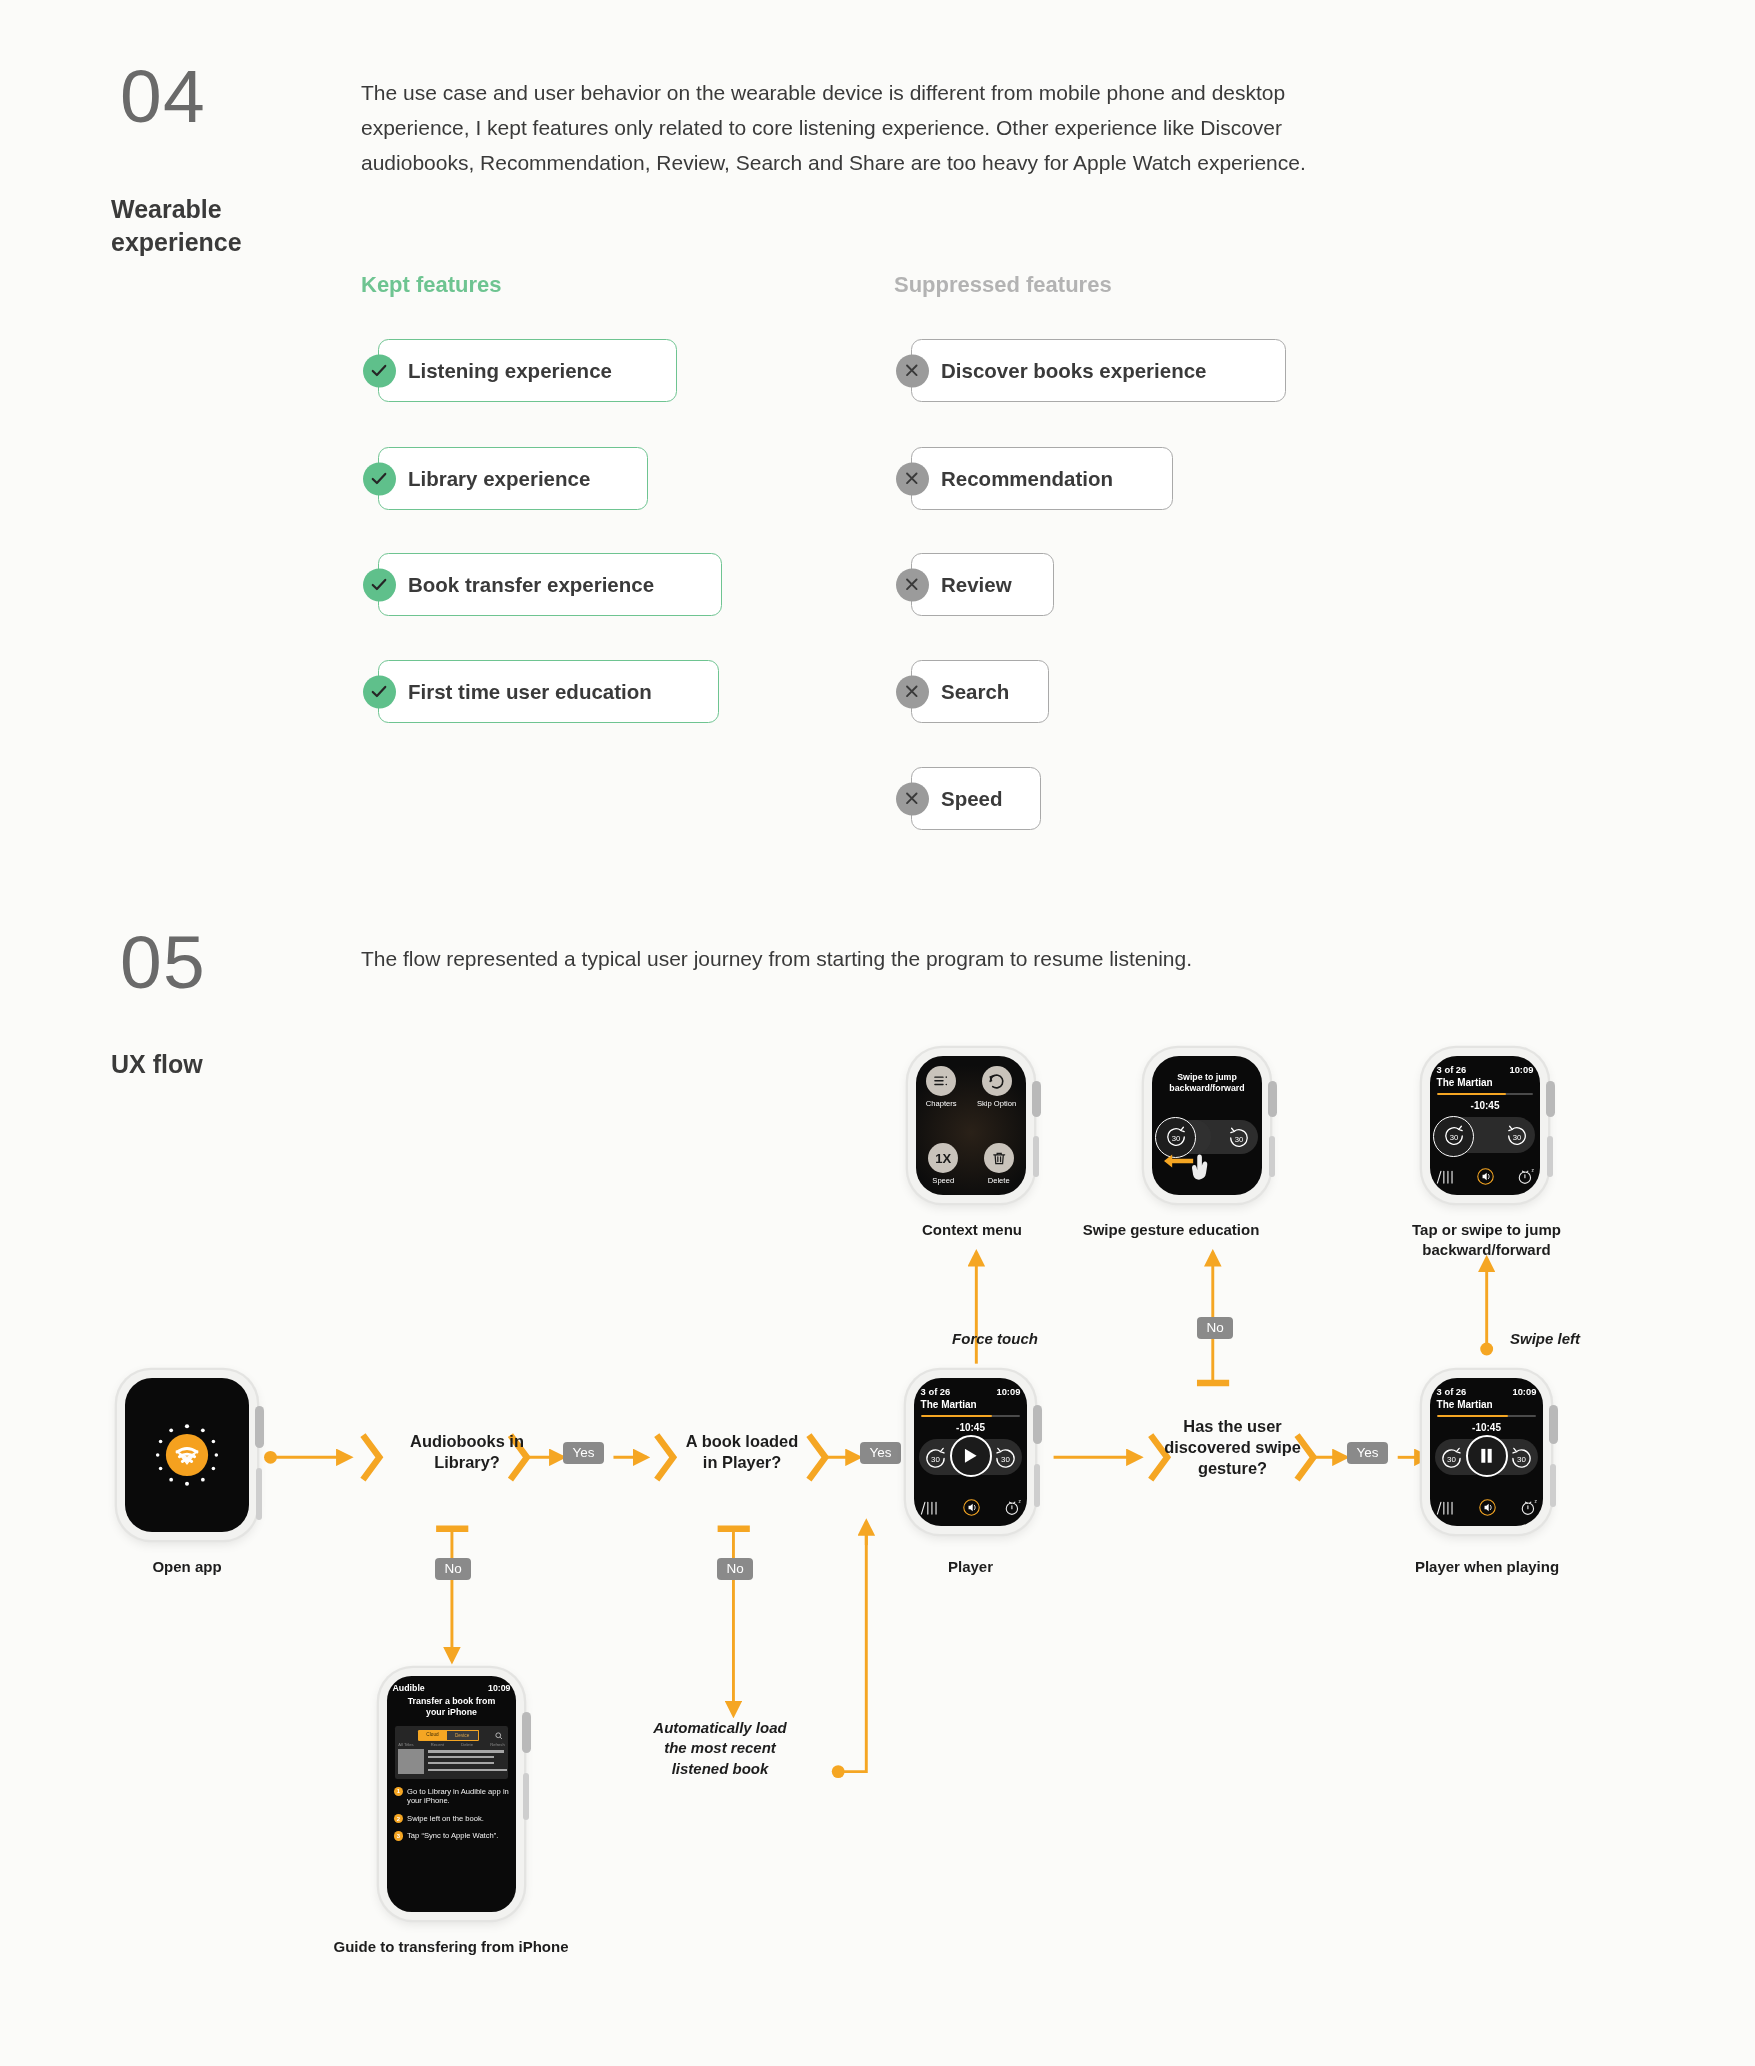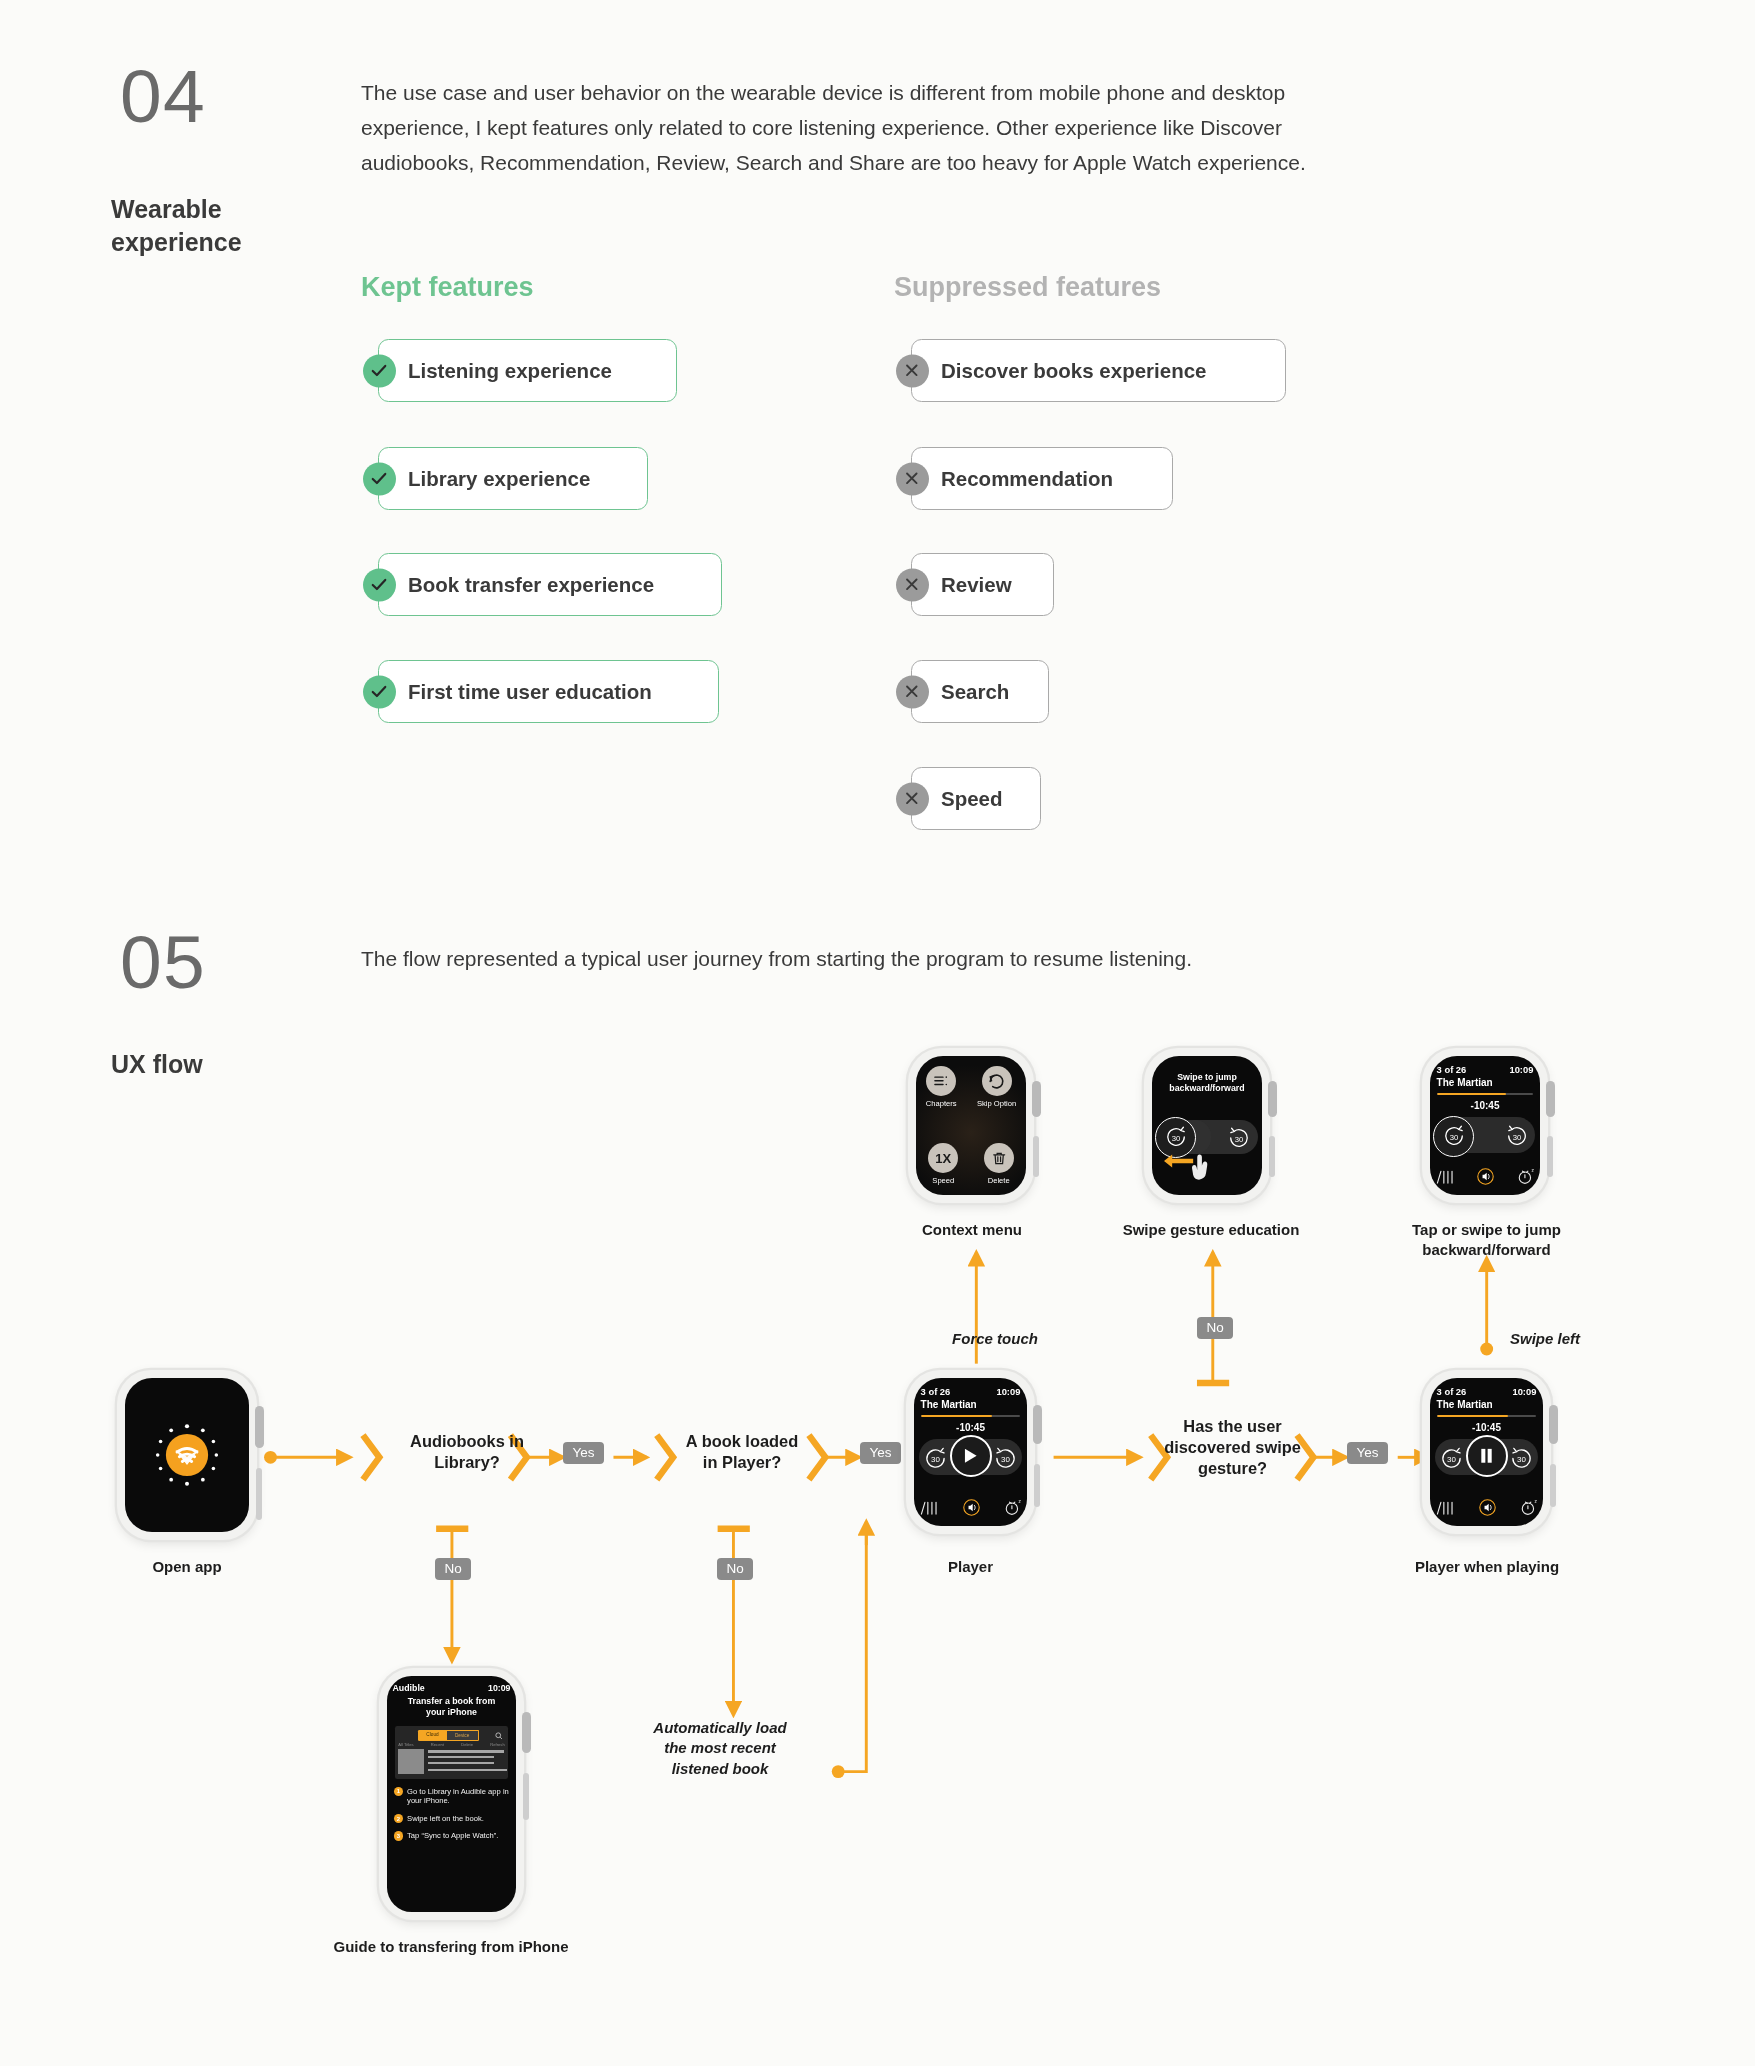--- a/index.html
+++ b/index.html
@@ -34,21 +34,21 @@
   .sec-body {
     position: absolute;
     font-size: 21px;
     line-height: 1.66;
     color: #3a3a3a;
     font-weight: 400;
   }
 
   .col-head {
     position: absolute;
-    font-size: 27px;
+    font-size: 22px;
     font-weight: bold;
     text-align: center;
   }
   .col-head.kept { color: #6ec491; }
   .col-head.supp { color: #b3b3b3; }
 
   
   .pill {
     position: absolute;
     height: 63px;
@@ -449,21 +449,21 @@
     <div style="position:absolute;left:5.9px;bottom:13px;width:70px;height:35px;">
       <svg width="70" height="35" viewBox="0 0 120 60">
         <path d="M62 20 H26 l0 -7 -14 11 14 11 0 -7 h36 z" fill="#f5a623"></path>
         <path d="M72 56 q-8 0 -10-8 l-2-12 q0-5 4-5 q3 0 4 4 l1 5 V18 q0-5 4-5 q4 0 4 5 v14 q2-8 6-7 q4 1 3 7 l-2 13 q-1 9 -12 11 z" fill="#ededed"></path>
       </svg>
     </div>
   </div>
   <div class="crown" style="top:33px;height:36px;"></div>
   <div class="sidebtn" style="top:88px;height:41px;"></div>
 </div>
-<div class="caption" style="left:1100px; top:1220px; width:222px;">Swipe gesture education</div>
+<div class="caption" style="left:1060px; top:1220px; width:222px;">Swipe gesture education</div>
 
 <div class="watch" style="left:1422px; top:1048px; width:126px; height:155px;">
   <div class="screen">
     <div class="pl-top">
       <span>3 of 26</span>
       <span>10:09</span>
     </div>
     <div class="pl-title">The Martian</div>
     <div class="pl-bar">
         <i style="width:72%"></i>

